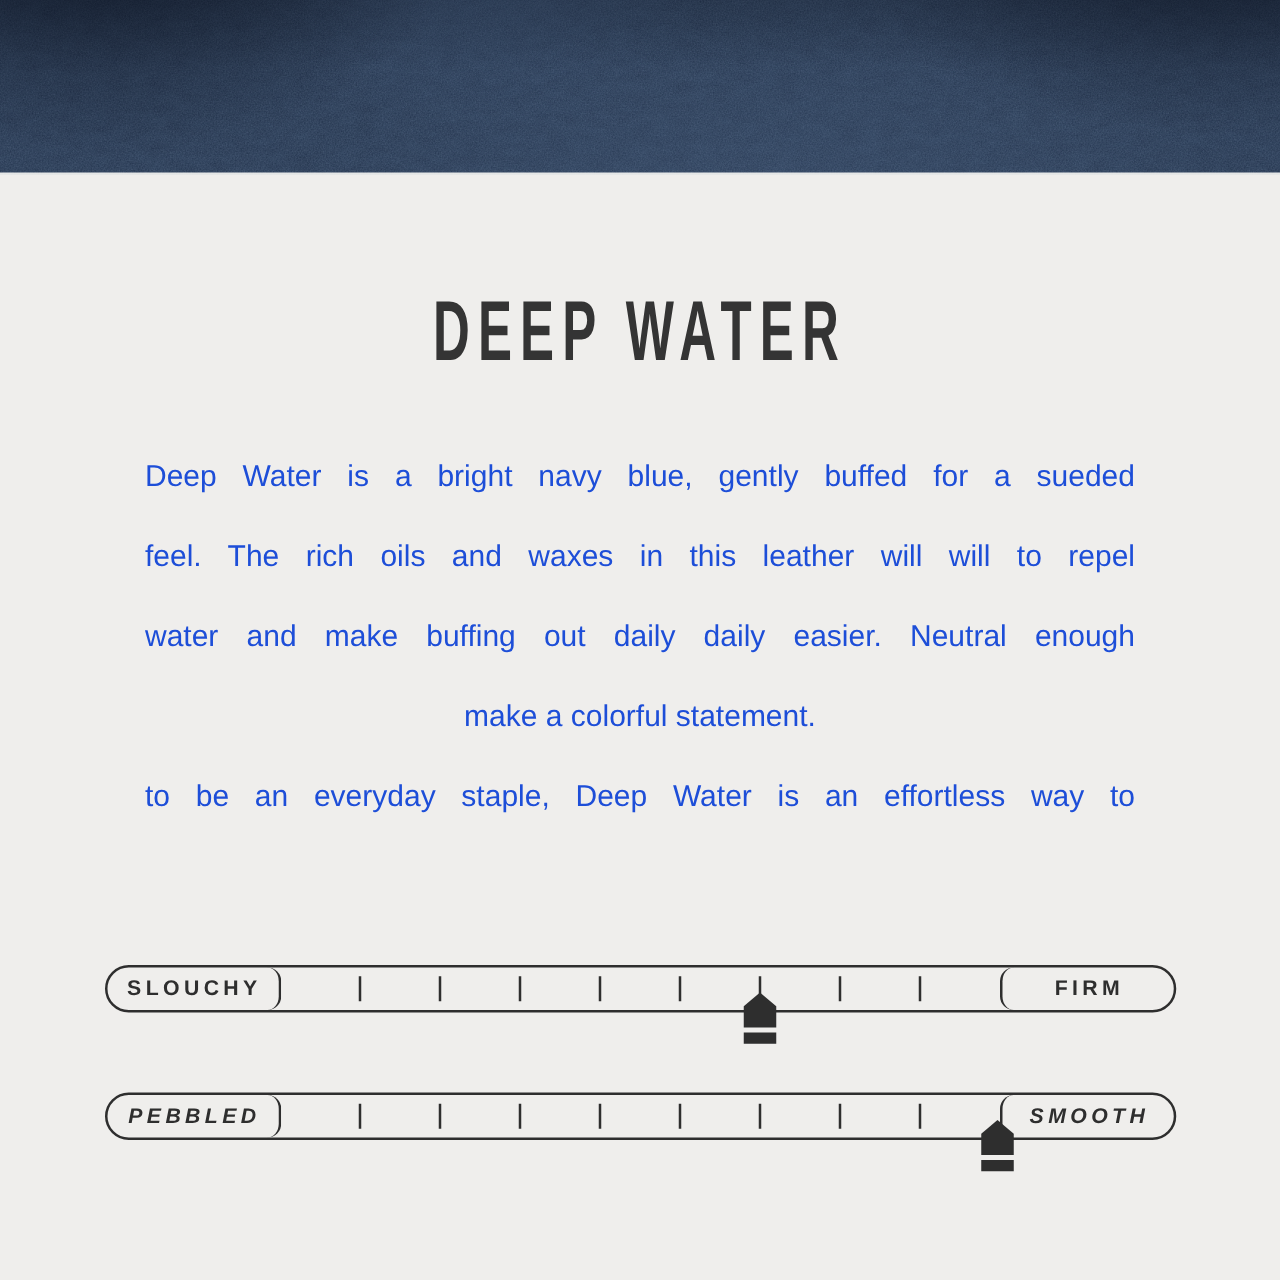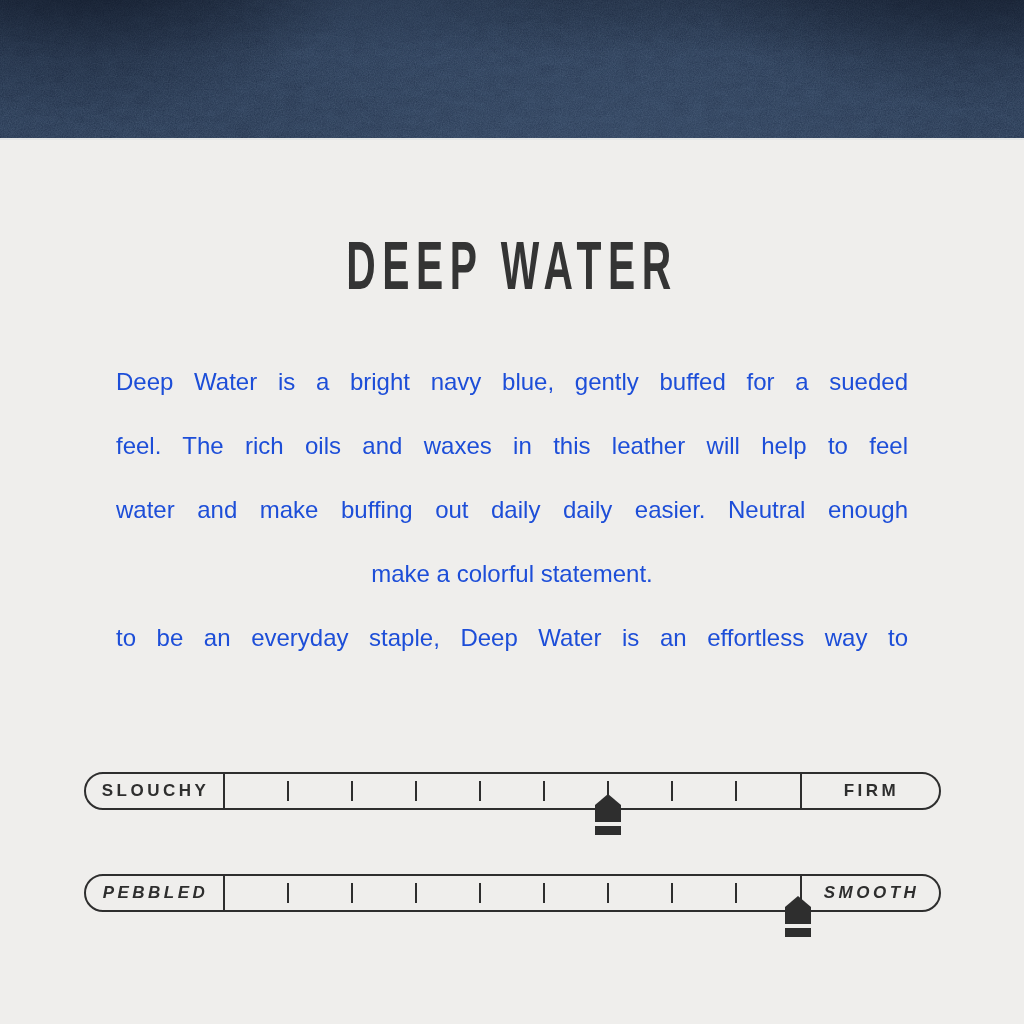--- a/index.html
+++ b/index.html
@@ -99,20 +99,21 @@
     width: 137px;
     flex: 0 0 137px;
     display: flex;
     align-items: center;
     justify-content: center;
     font-size: 17px;
     font-weight: bold;
     letter-spacing: 3.5px;
     color: #2e2e2e;
     white-space: nowrap;
+    border-radius: 11px;
   }
   .scale-section-label span { transform: translateX(1.5px); } 
   .scale-left  { border-right: 2px solid #2e2e2e; }
   .scale-right { border-left: 2px solid #2e2e2e; }
   .scale-middle {
     flex: 1 1 auto;
     display: flex;
     align-items: center;
     justify-content: space-evenly;
   }
@@ -157,21 +158,21 @@
     <rect width="1024" height="140" filter="url(#suede)" opacity="0.5"></rect>
   </svg>
   <div class="leather-vignette"></div>
   <div class="leather-edge"></div>
 </div>
 
 <div class="page-title">DEEP WATER</div>
 
 <div class="description">
   <div class="para-line">Deep Water is a bright navy blue, gently buffed for a sueded</div>
-  <div class="para-line">feel.  The rich oils and waxes in this leather will help to feel</div>
+  <div class="para-line">feel.  The rich oils and waxes in this leather will will to repel</div>
   <div class="para-line">water and make buffing out daily daily easier.  Neutral enough</div>
   <div class="para-line last-line">make a colorful statement.</div>
   <div class="para-line">to be an everyday staple, Deep Water is an effortless way to</div>
 </div>
 
 <div class="scales">
 
   <div class="scale">
     <div class="scale-section-label scale-left">
       <span>SLOUCHY</span>

